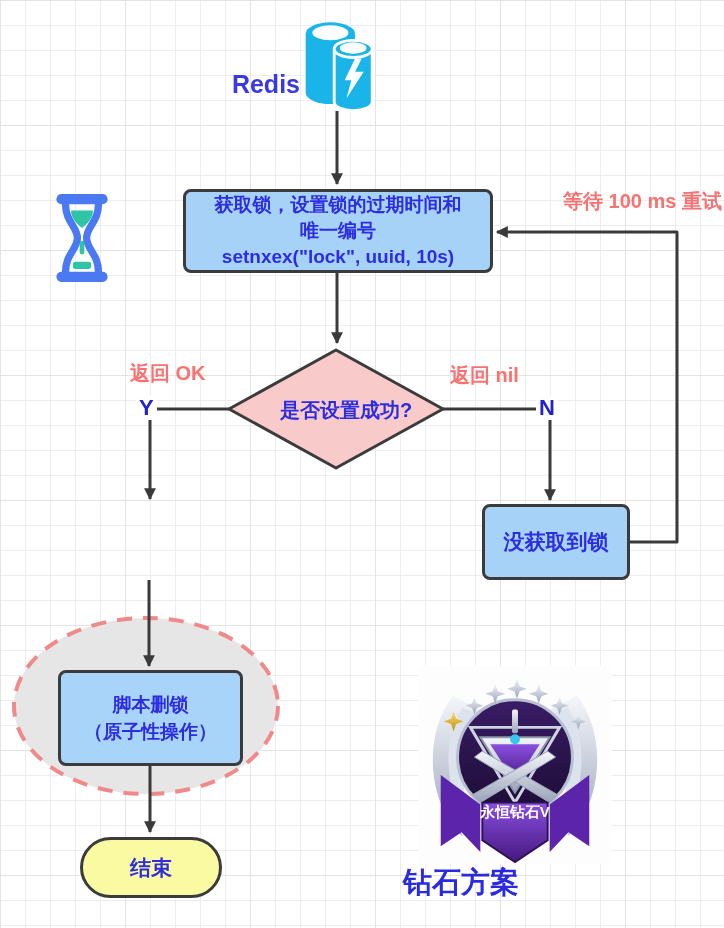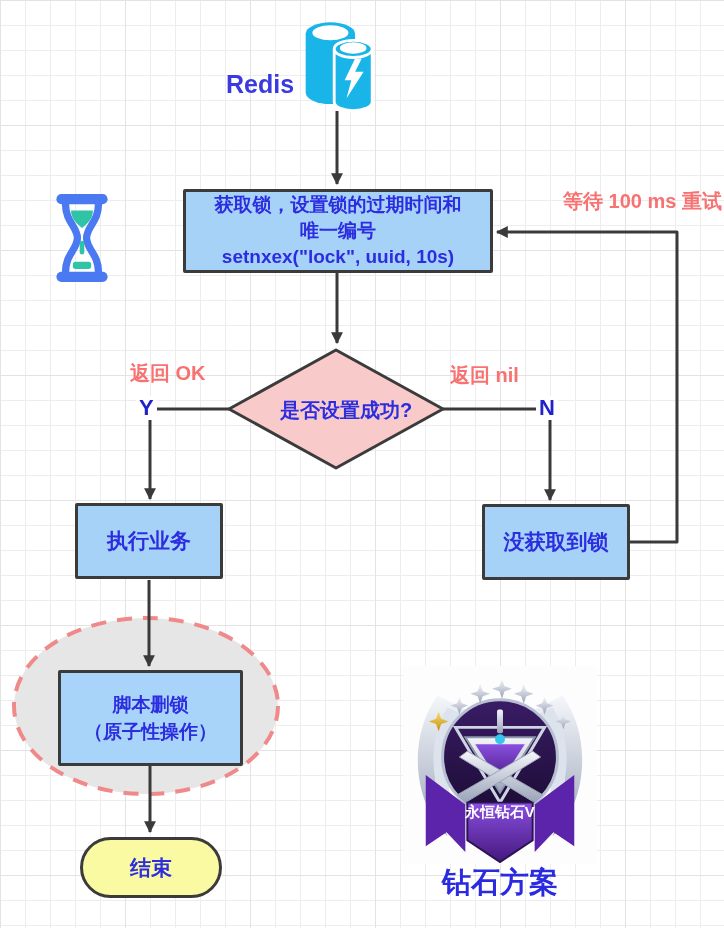--- a/index.html
+++ b/index.html
@@ -13,44 +13,44 @@
       linear-gradient(#ededed 1px, transparent 1px),
       linear-gradient(90deg,#ededed 1px, transparent 1px);
     background-size:125px 125px,125px 125px,25px 25px,25px 25px;
   }
   .abs{position:absolute;}
   svg{display:block;}
   .overlay{position:absolute;left:0;top:0;width:724px;height:928px;}
 
   .node-box{
     position:absolute;box-sizing:border-box;
-    background:#a7d2f8;border:3px solid #3b3b3b;border-radius:2px;
+    background:#a7d2f8;border:3px solid #3b3b3b;border-radius:8px;
     display:flex;flex-direction:column;align-items:center;justify-content:center;
     color:#2d2de0;font-weight:bold;text-align:center;
   }
   .node-box .ln{display:block;}
   .box1{left:183px;top:189px;width:310px;height:84px;font-size:19px;line-height:26px;}
   .box2{left:75px;top:503px;width:148px;height:76px;font-size:21px;}
   .box3{left:482px;top:504px;width:148px;height:76px;font-size:21px;}
   .box4{left:58px;top:670px;width:185px;height:96px;font-size:19px;line-height:27px;background:#a9d4f9;}
   .pill{
     position:absolute;left:80px;top:837px;width:142px;height:61px;box-sizing:border-box;
     background:#fafaa2;border:3px solid #3b3b3b;border-radius:31px;
     display:flex;align-items:center;justify-content:center;
     color:#2d2de0;font-weight:bold;font-size:21px;
   }
   .diamond-label{
     position:absolute;left:256px;top:397px;width:180px;text-align:center;
     color:#2d2de0;font-weight:bold;font-size:20px;
   }
   .red-label{position:absolute;color:#f87272;font-weight:bold;font-size:20px;white-space:nowrap;}
   .yn-label{position:absolute;color:#2222cc;font-weight:bold;font-size:22px;background:#ffffff;padding:0 3px;line-height:24px;}
-  .redis-label{position:absolute;left:226px;top:70px;width:74px;text-align:left;color:#3a3ae0;font-size:25px;font-weight:600;}
-  .badge-wrap{position:absolute;left:403px;top:666px;width:194px;height:198px;background:#fdfdfd;}
-  .badge-caption{position:absolute;left:403px;top:863px;width:194px;text-align:center;color:#2a2ae0;font-weight:bold;font-size:29px;}
+  .redis-label{position:absolute;left:226px;top:70px;width:74px;text-align:right;color:#3a3ae0;font-size:25px;font-weight:600;}
+  .badge-wrap{position:absolute;left:418px;top:666px;width:194px;height:198px;background:#fdfdfd;}
+  .badge-caption{position:absolute;left:403px;top:863px;width:194px;color:#2a2ae0;font-weight:bold;font-size:29px;}
 </style>
 </head>
 <body>
 
 <div class="canvas">
 
   <svg class="overlay" width="724" height="928" viewBox="0 0 724 928">
     <defs>
       <marker id="arrow" viewBox="0 0 12 12" refX="10.5" refY="6" markerWidth="13" markerHeight="13" markerUnits="userSpaceOnUse" orient="auto-start-reverse">
         <path d="M0.5,0.5 L11.5,6 L0.5,11.5 Z" fill="#3a3a3a"></path>
@@ -105,23 +105,20 @@
 
   <div class="red-label" style="left:538px;top:188px;margin-left:25px;">等待 100 ms 重试</div>
 
   <div class="diamond-label">是否设置成功?</div>
 
   <div class="red-label" style="left:130px;top:360px;">返回 OK</div>
   <div class="red-label" style="left:450px;top:362px;">返回 nil</div>
   <div class="yn-label" style="left:136px;top:396px;">Y</div>
   <div class="yn-label" style="left:536px;top:396px;">N</div>
 
-  <div class="node-box box2">
-    <span class="ln">执行业务</span>
-  </div>
 
   <div class="node-box box3">
     <span class="ln">没获取到锁</span>
   </div>
 
   <div class="node-box box4">
     <span class="ln">脚本删锁</span>
     <span class="ln">（原子性操作）</span>
   </div>
 

